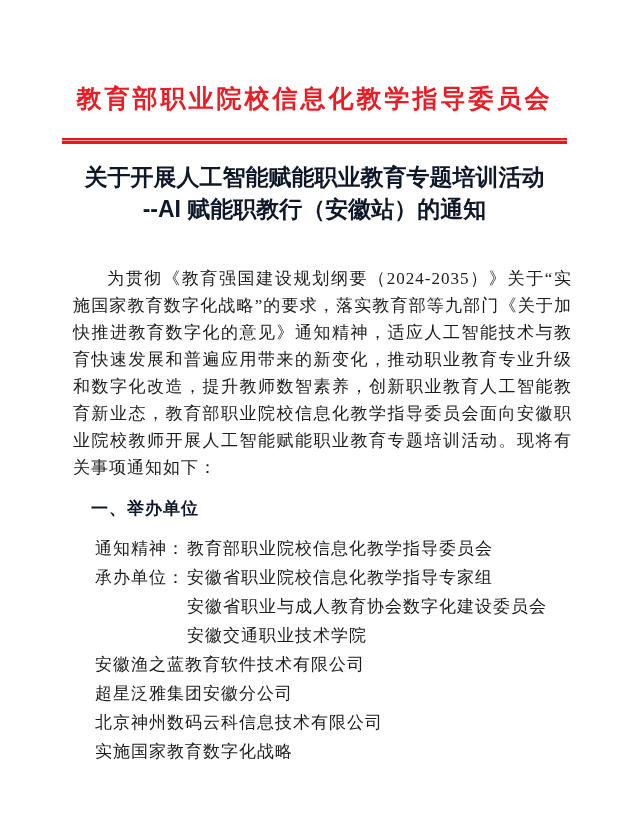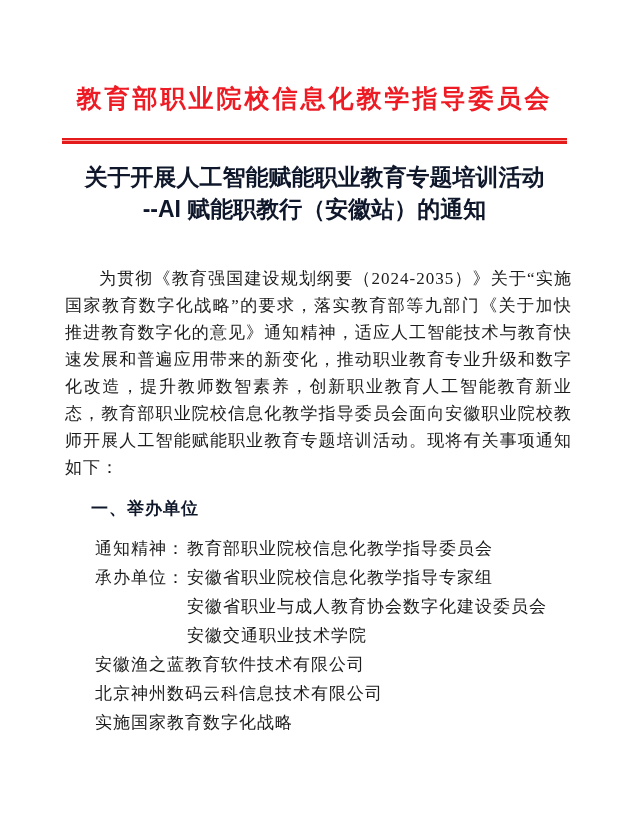--- a/index.html
+++ b/index.html
@@ -43,21 +43,21 @@
   .doc-title {
     margin-top: 17px;
     font-family: "Liberation Sans", sans-serif;
     font-weight: bold;
     font-size: 23px;
     line-height: 32px;
     color: #0f172a;
     text-align: center;
   }
   .body-para {
-    margin: 40px 0 0 8px;
+    margin: 40px 0 0 16px;
     font-size: 17px;
     line-height: 27px;
     letter-spacing: 1px;
     text-align: justify;
     text-indent: 2em;
     color: #1c1c1c;
   }
   .section-heading {
     margin-top: 14px;
     font-size: 17px;
@@ -122,20 +122,21 @@
       <span class="org-values">
         <span class="org-value">安徽省职业院校信息化教学指导专家组</span>
         <span class="org-value">安徽省职业与成人教育协会数字化建设委员会</span>
         <span class="org-value">安徽交通职业技术学院</span>
       </span>
     </div>
 
     <div class="org-row">
       <span class="org-values">
         <span class="org-value">安徽渔之蓝教育软件技术有限公司</span>
+        <span class="org-value">超星泛雅集团安徽分公司</span>
         <span class="org-value">北京神州数码云科信息技术有限公司</span>
         <span class="org-value">实施国家教育数字化战略</span>
       </span>
     </div>
 
   </div>
 
 </div>
 
 </body></html>

